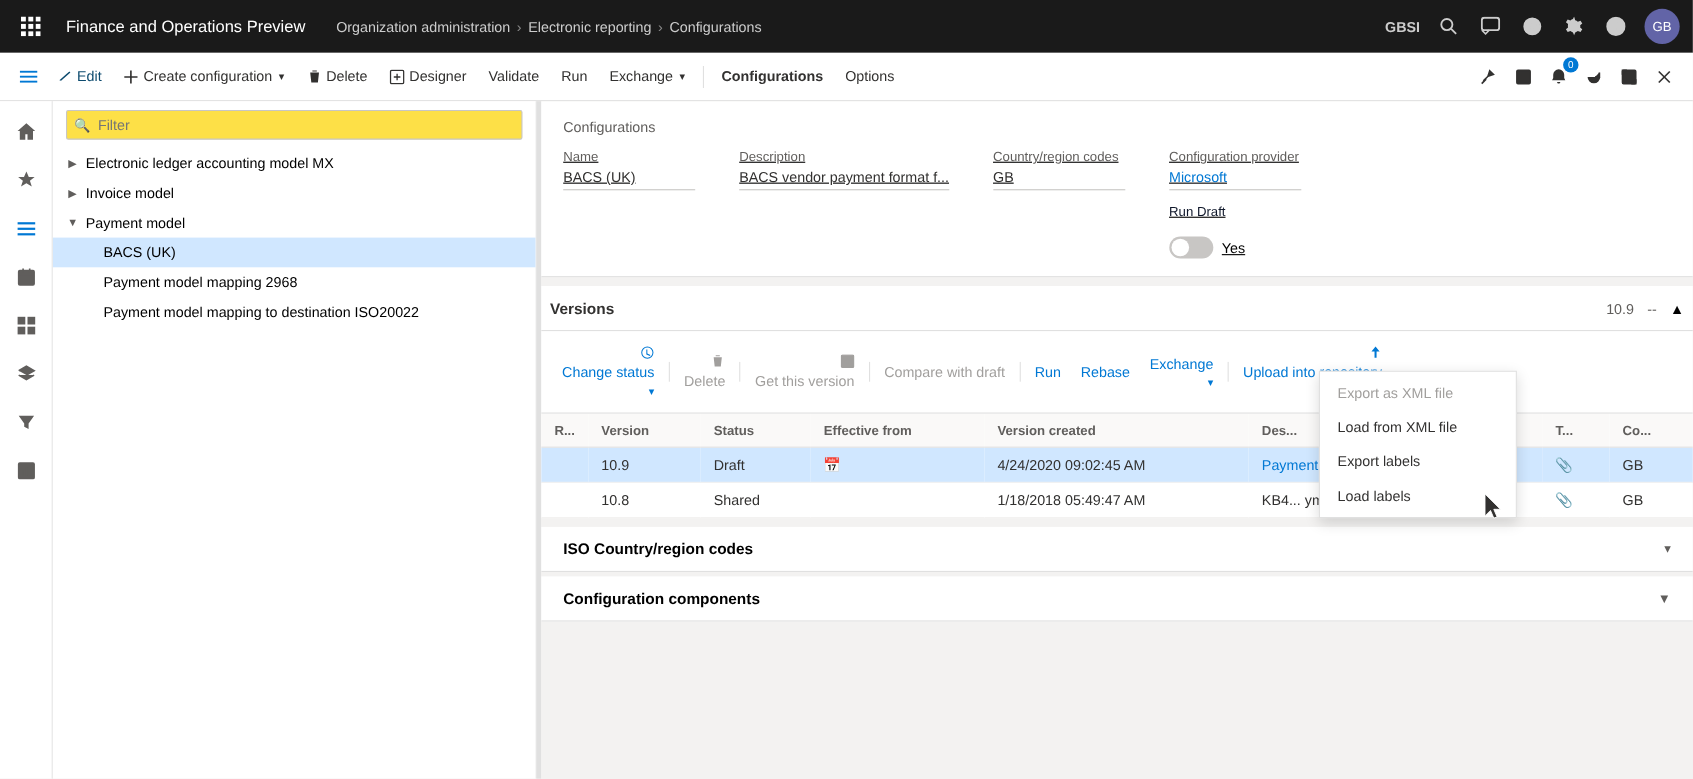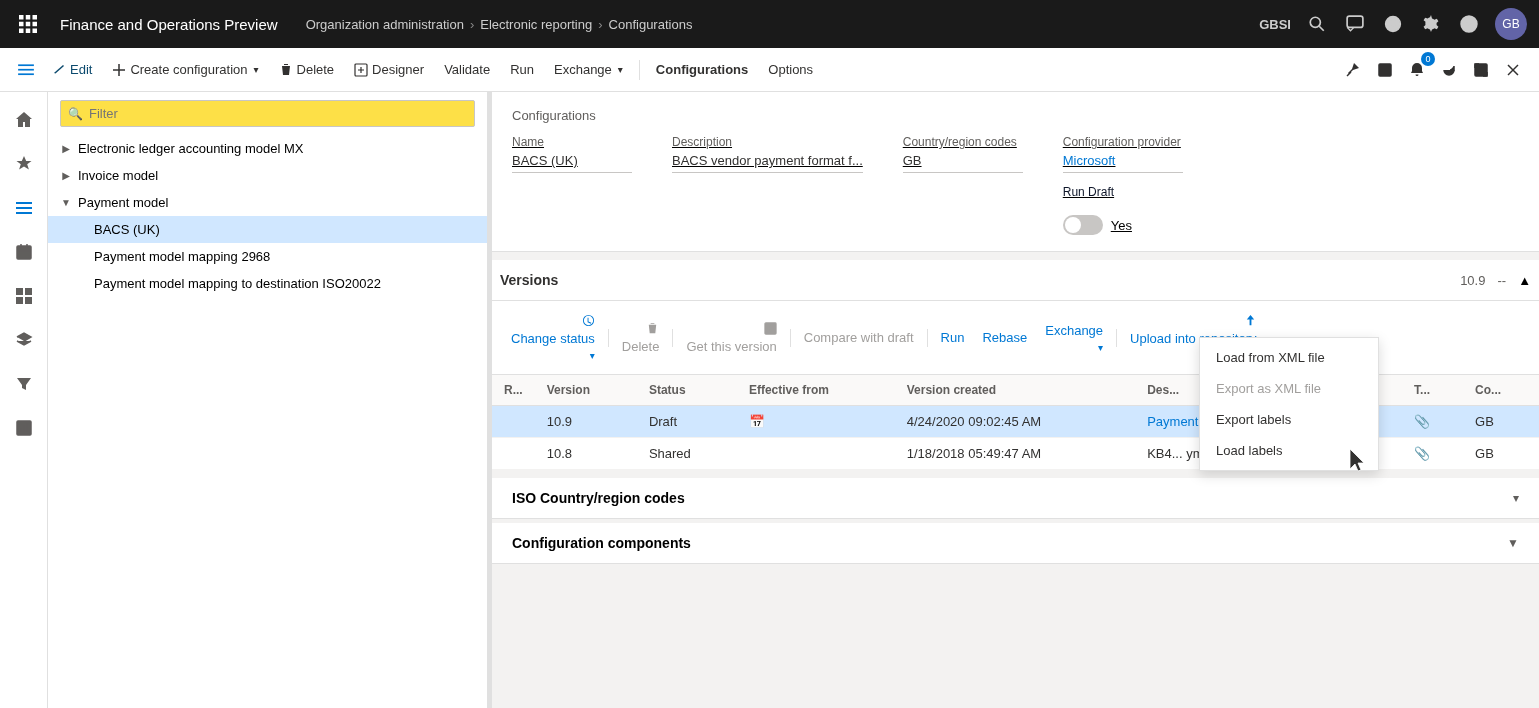--- a/index.html
+++ b/index.html
@@ -446,22 +446,22 @@
               <path d="M7 1l-4 5h3v6h2V6h3z"></path>
             </svg>
           <span>Upload into repository</span>
           <span style="font-size:10px;">▾</span>
         </button>
         <button class="vtool-btn">
           <span>...</span>
         </button>
 
         <div class="dropdown-menu">
+          <div class="dropdown-item disabled">Export as XML file</div>
           <div class="dropdown-item">Load from XML file</div>
-          <div class="dropdown-item disabled">Export as XML file</div>
           <div class="dropdown-item">Export labels</div>
           <div class="dropdown-item">Load labels</div>
 
           <div class="cursor-indicator" style="position:absolute;bottom:-5px;right:10px;">
             <svg width="20" height="28" viewBox="0 0 20 28" fill="none">
               <path d="M2 2 L2 22 L7 17 L10 24 L13 23 L10 16 L16 16 Z" fill="#323130" stroke="#fff" stroke-width="0.8"></path>
             </svg>
           </div>
         </div>
       </div>

